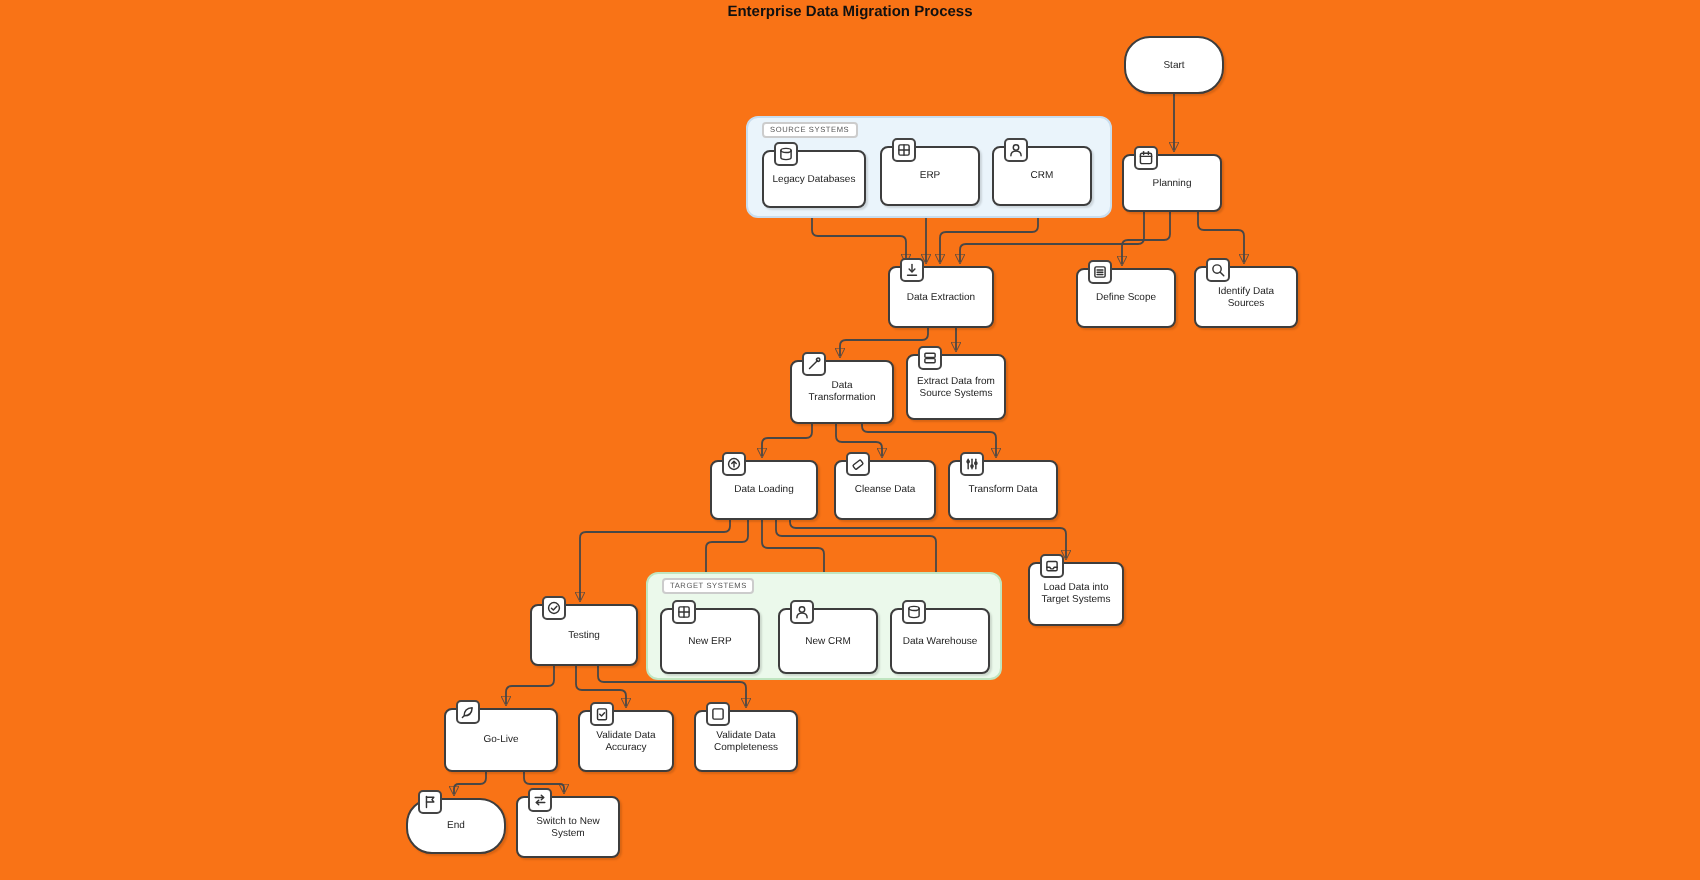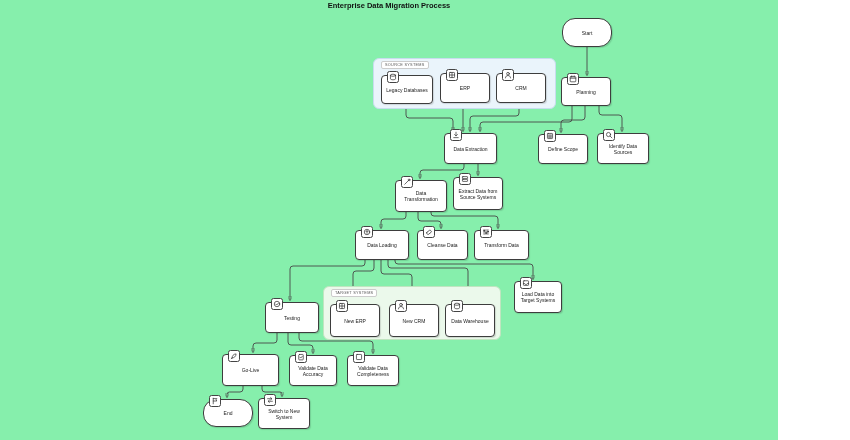--- a/index.html
+++ b/index.html
@@ -1,16 +1,16 @@
 <!DOCTYPE html>
 <html><head>
 <meta charset="utf-8">
 <style>
   html,body{margin:0;padding:0;background:#fff;}
-  .canvas{position:relative;width:778px;height:440px;background:#86efac;overflow:hidden;
+  .canvas{position:relative;width:850px;height:440px;background:#f97316;overflow:hidden;
           font-family:"Liberation Sans",sans-serif;}
   .title{position:absolute;top:1px;left:0;width:100%;text-align:center;
          font-size:7.5px;font-weight:bold;color:#111;}
   .edges{position:absolute;left:0;top:0;width:850px;height:440px;}
   .edges path{fill:none;stroke:var(--edge,#474747);stroke-width:0.9;}
   .container{position:absolute;border-radius:6px;}
   .container.source{background:var(--source-bg,#eaf4fb);border:1px solid var(--source-border,#c8ddee);}
   .container.target{background:var(--target-bg,#ebf9eb);border:1px solid var(--target-border,#c0e5c0);}
   .container .chip{position:absolute;top:2px;left:7px;font-size:3.8px;letter-spacing:.3px;
          color:#555;background:#fff;border:0.5px solid #ccc;border-radius:2px;padding:1px 3px;}

